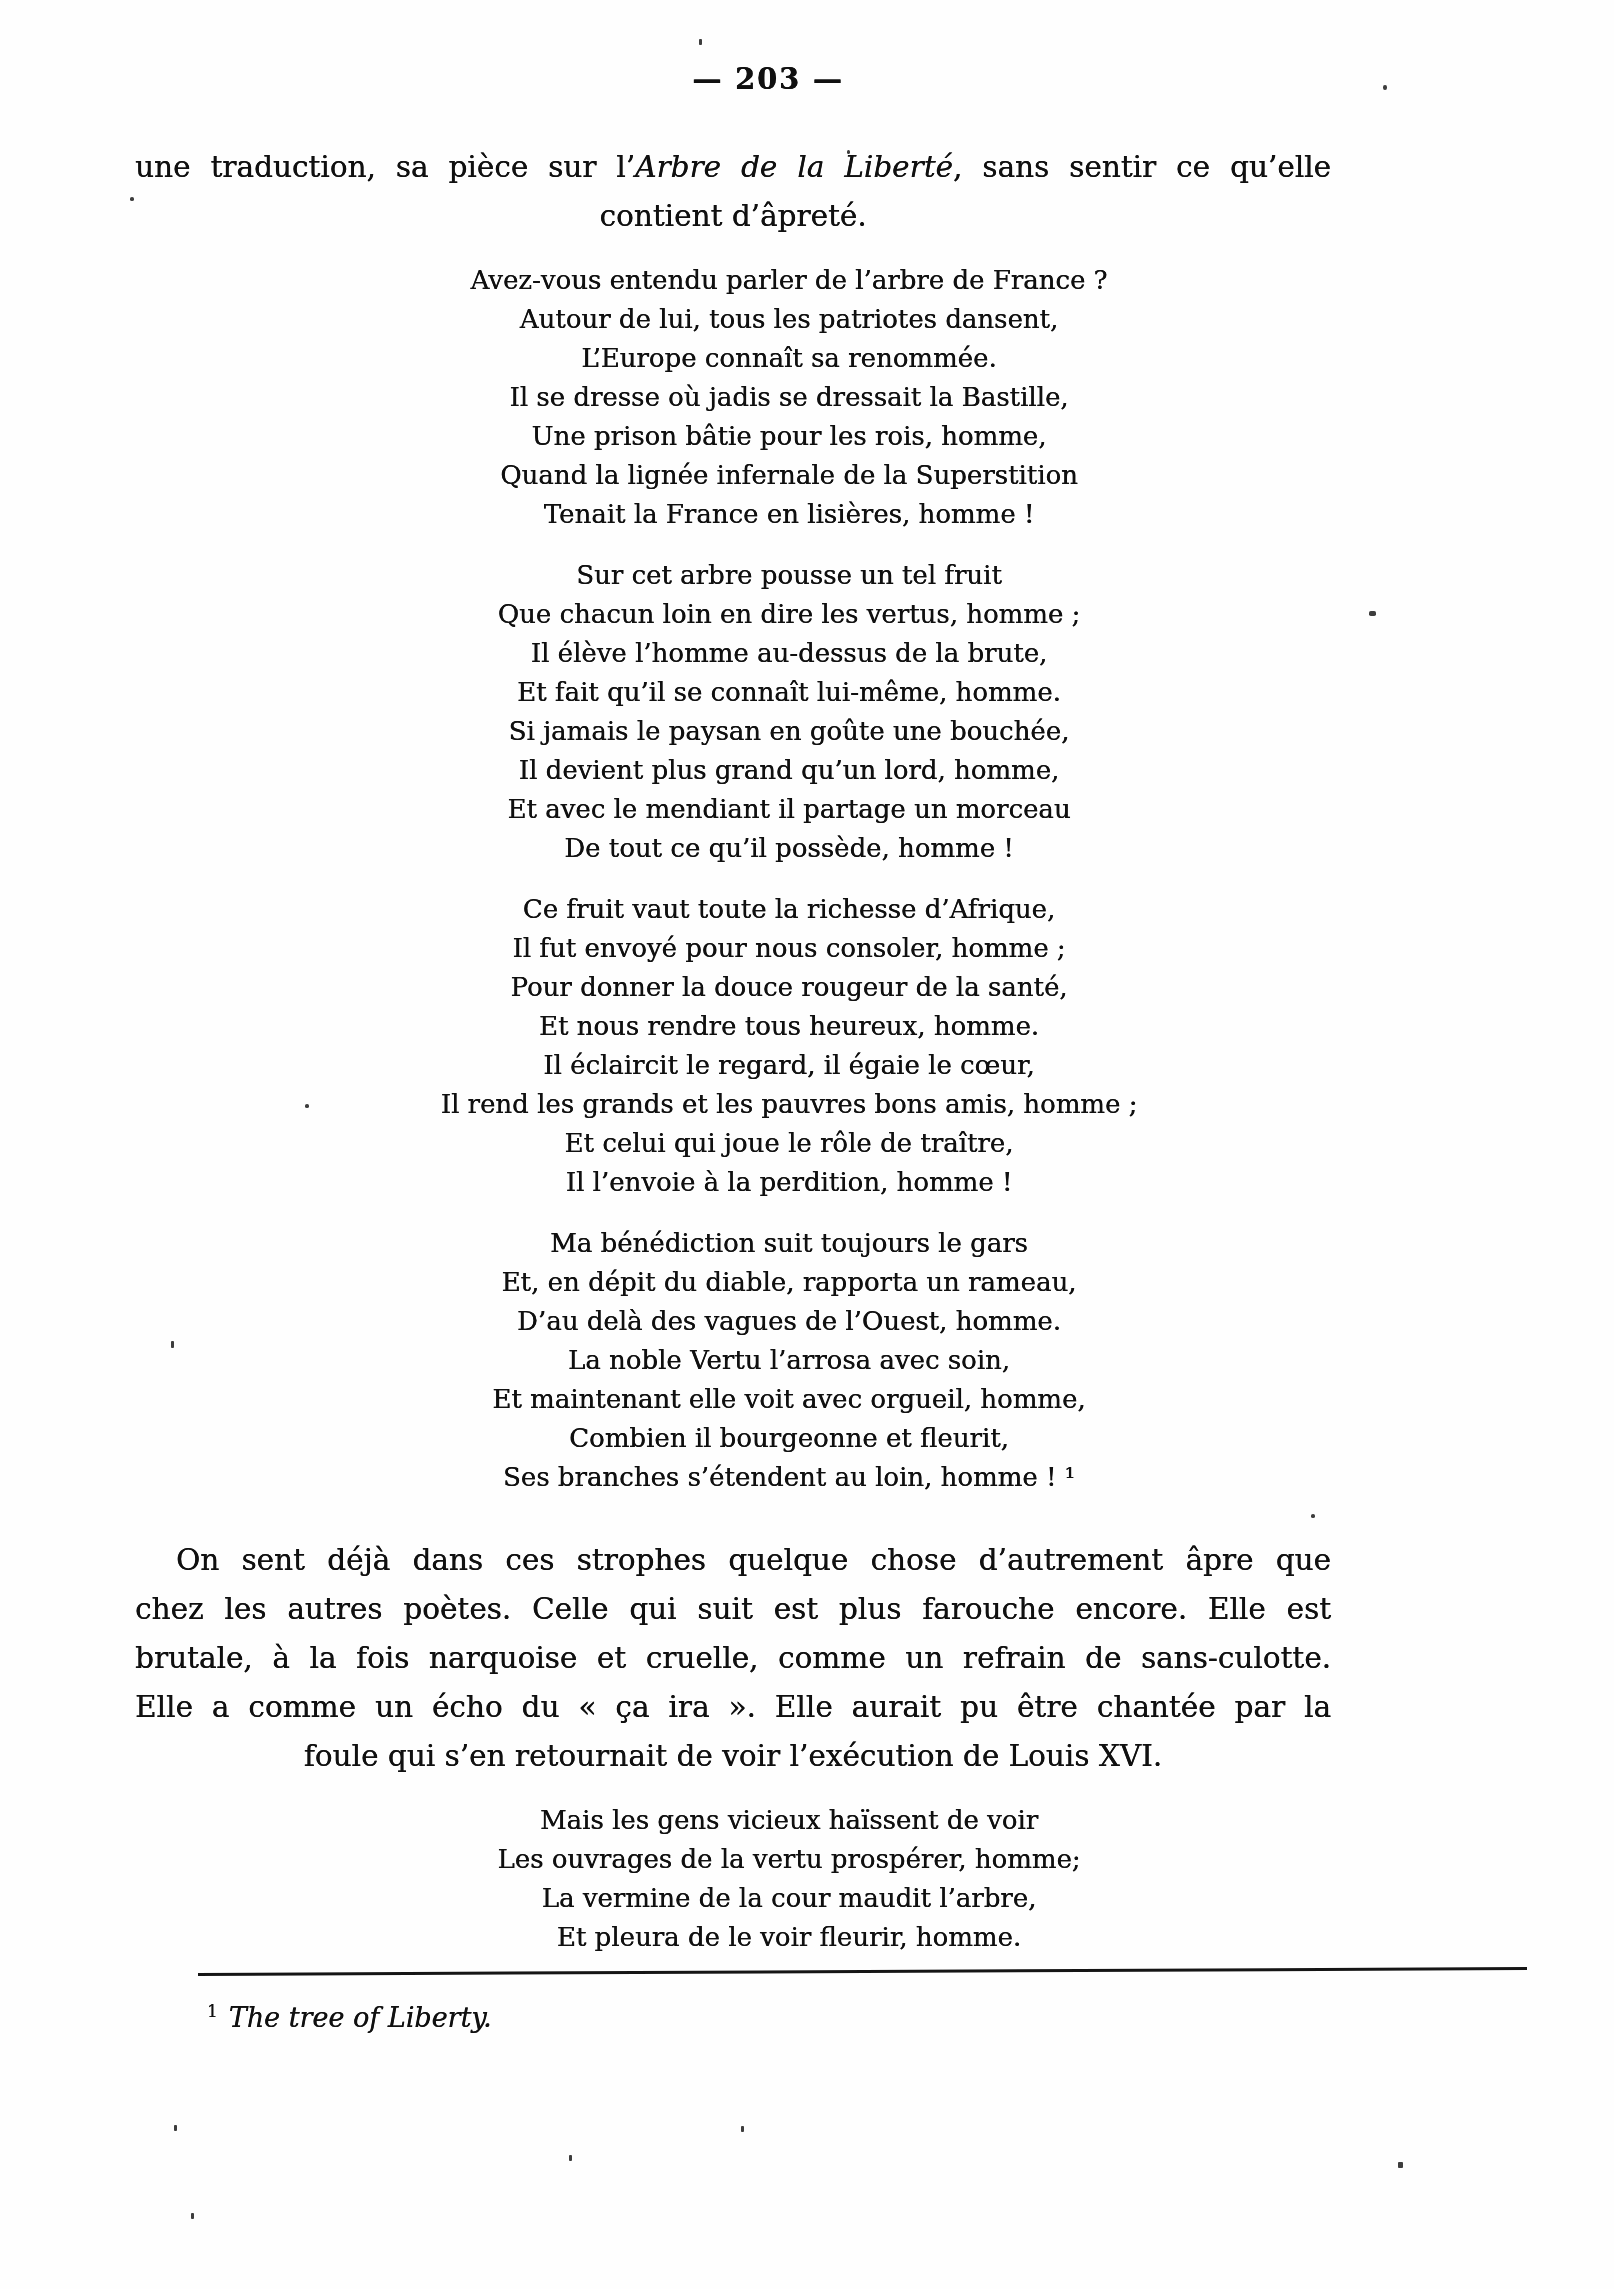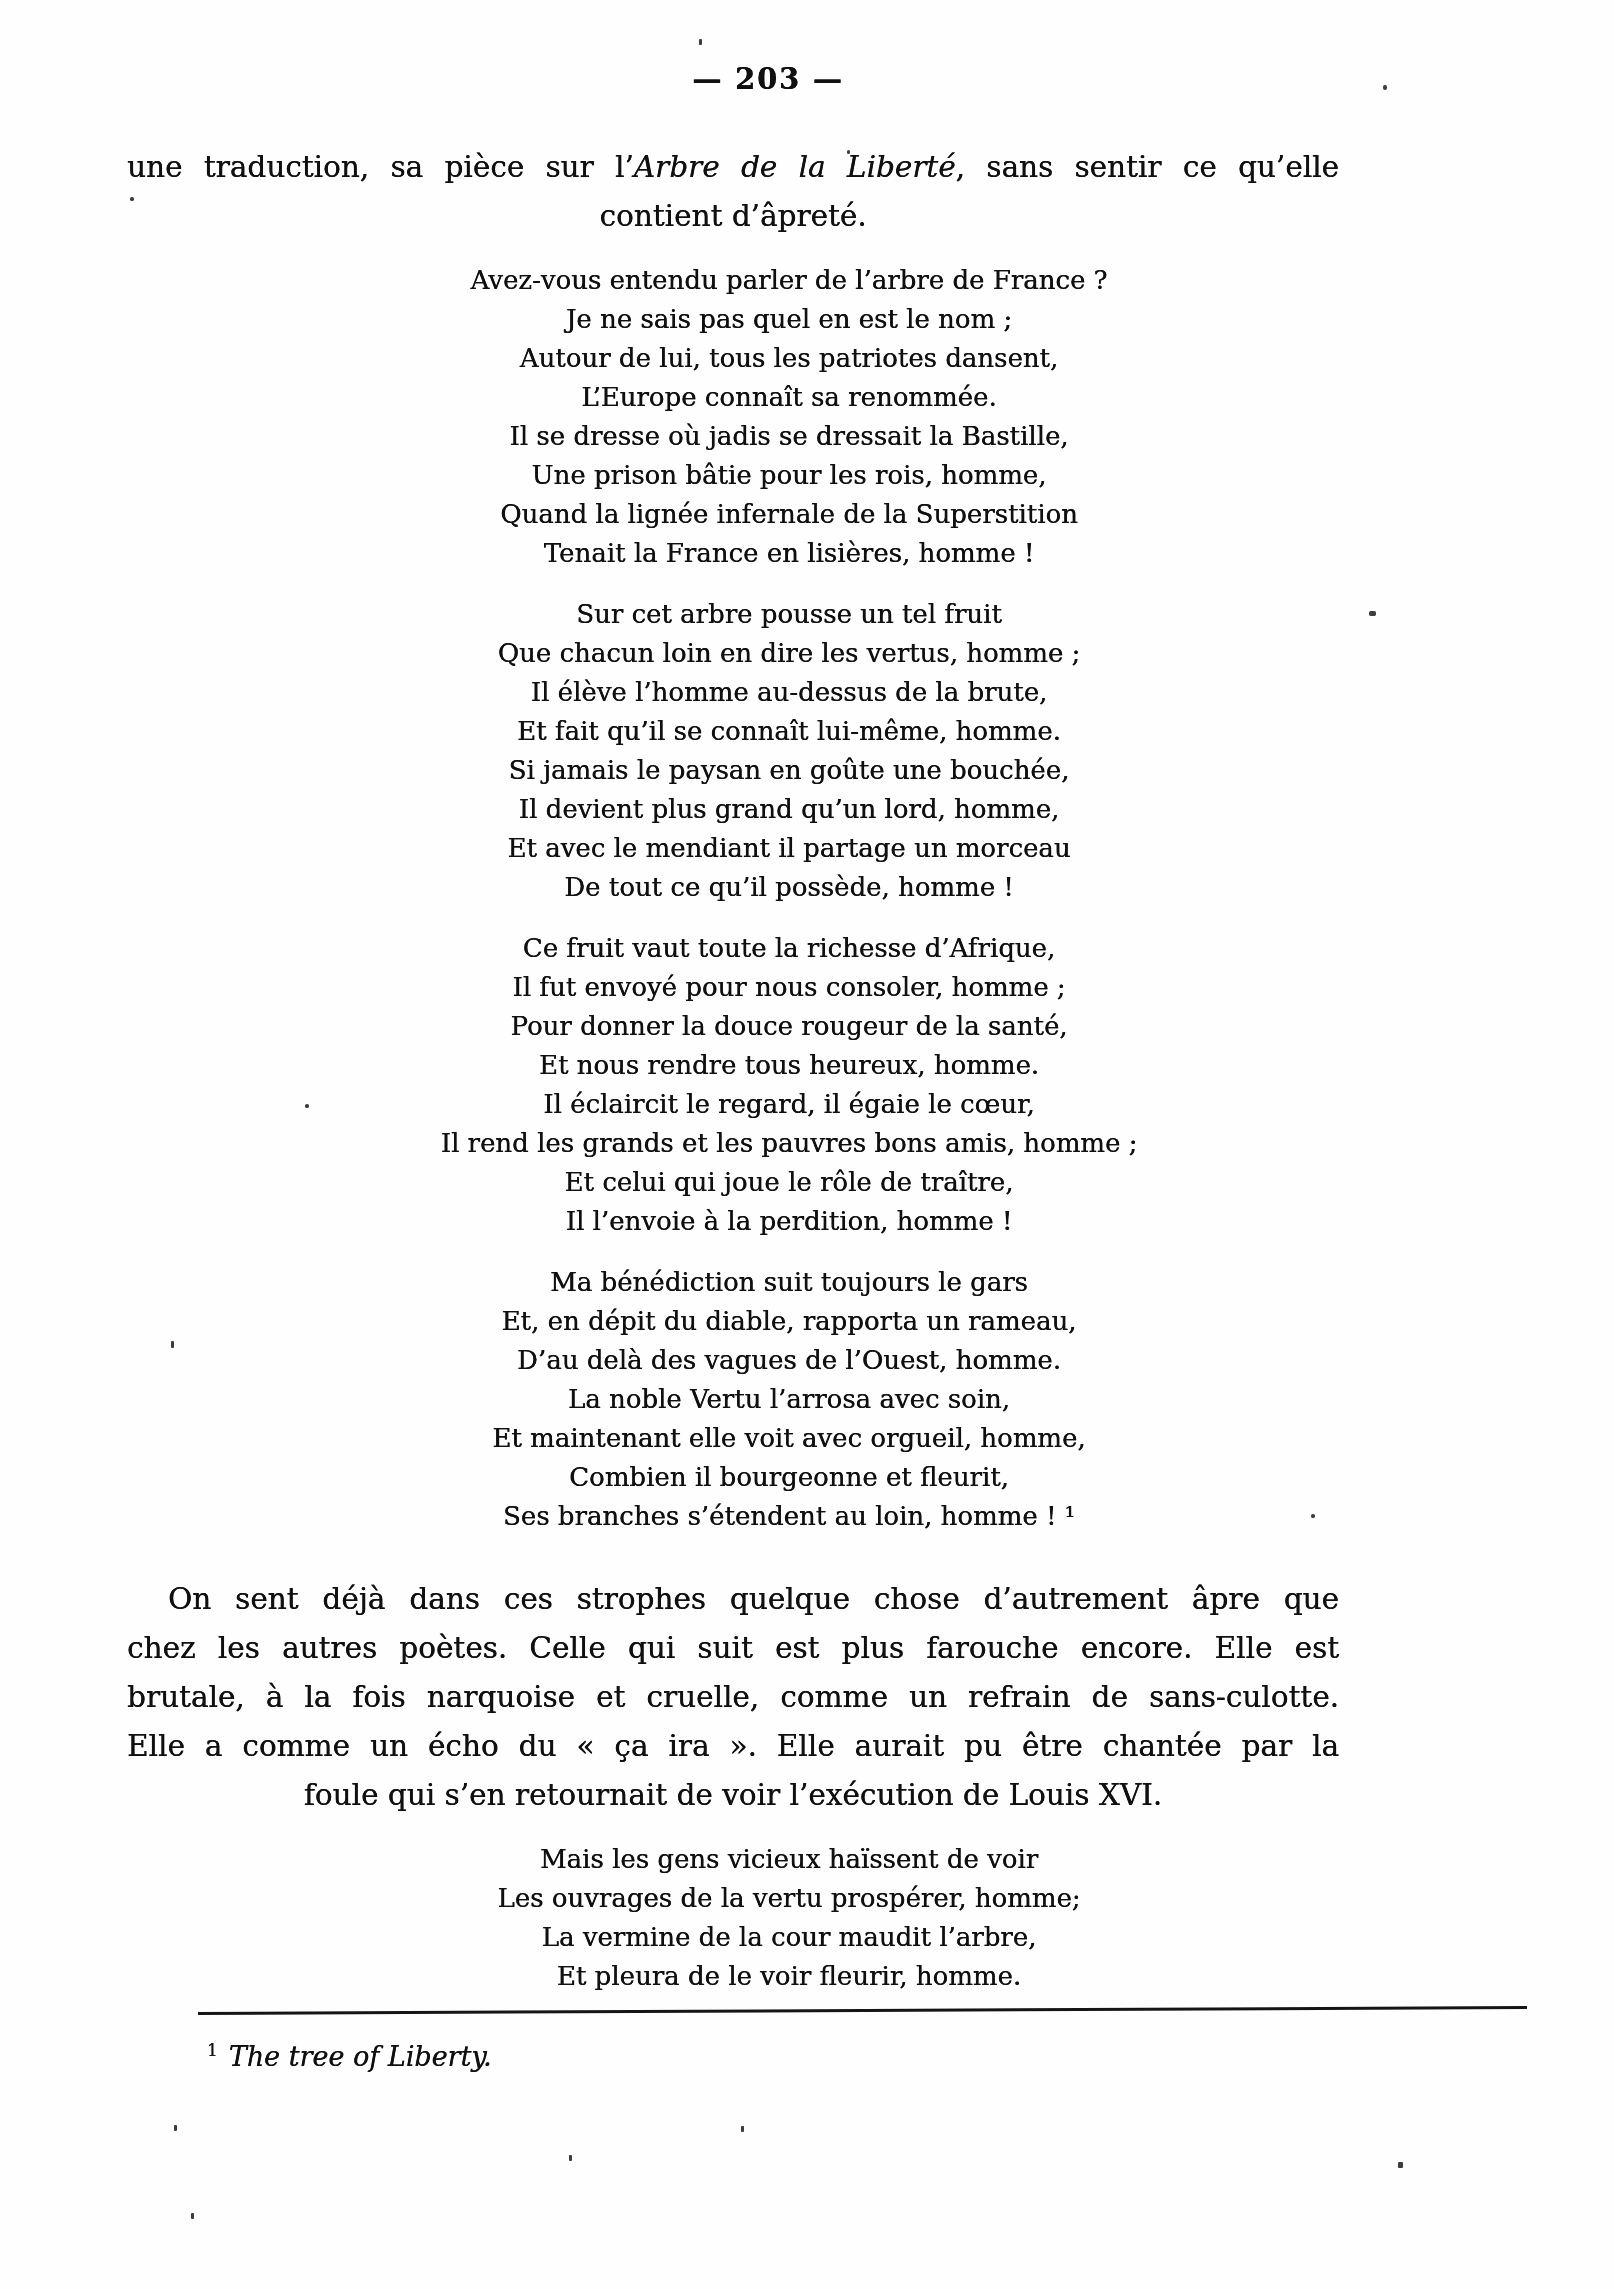--- a/index.html
+++ b/index.html
@@ -24,21 +24,21 @@
     text-align: center;
     transform: translateX(35px);
     font-size: 29px;
     font-weight: bold;
     letter-spacing: 1.8px;
     line-height: 39px;
   }
   .para {
     font-size: 29.5px;
     line-height: 49px;
-    margin: 8px;
+    margin: 16px;
   }
   .intro { margin-top: 44px; }
   .commentary { margin-top: 39px; }
   .pline { display: block; }
   .jline { text-align: justify; text-align-last: justify; }
   .lastline { text-align: center; }
   .indent1 { padding-left: 41px; }
   .it { font-style: italic; }
   .poem-block {
     margin-top: 20px;
@@ -99,21 +99,20 @@
 
   <p class="para intro">
     <span class="pline jline"><span>une traduction, sa pièce sur l’</span><span class="it">Arbre de la Liberté</span><span>, sans sentir ce qu’elle</span></span>
     <span class="pline lastline">contient d’âpreté.</span>
   </p>
 
   <div class="poem-block">
 
     <div class="stanza">
       <span class="vline">Avez-vous entendu parler de l’arbre de France ?</span>
-      <span class="vline">Je ne sais pas quel en est le nom ;</span>
       <span class="vline">Autour de lui, tous les patriotes dansent,</span>
       <span class="vline">L’Europe connaît sa renommée.</span>
       <span class="vline">Il se dresse où jadis se dressait la Bastille,</span>
       <span class="vline">Une prison bâtie pour les rois, homme,</span>
       <span class="vline">Quand la lignée infernale de la Superstition</span>
       <span class="vline">Tenait la France en lisières, homme !</span>
     </div>
 
     <div class="stanza">
       <span class="vline">Sur cet arbre pousse un tel fruit</span>

